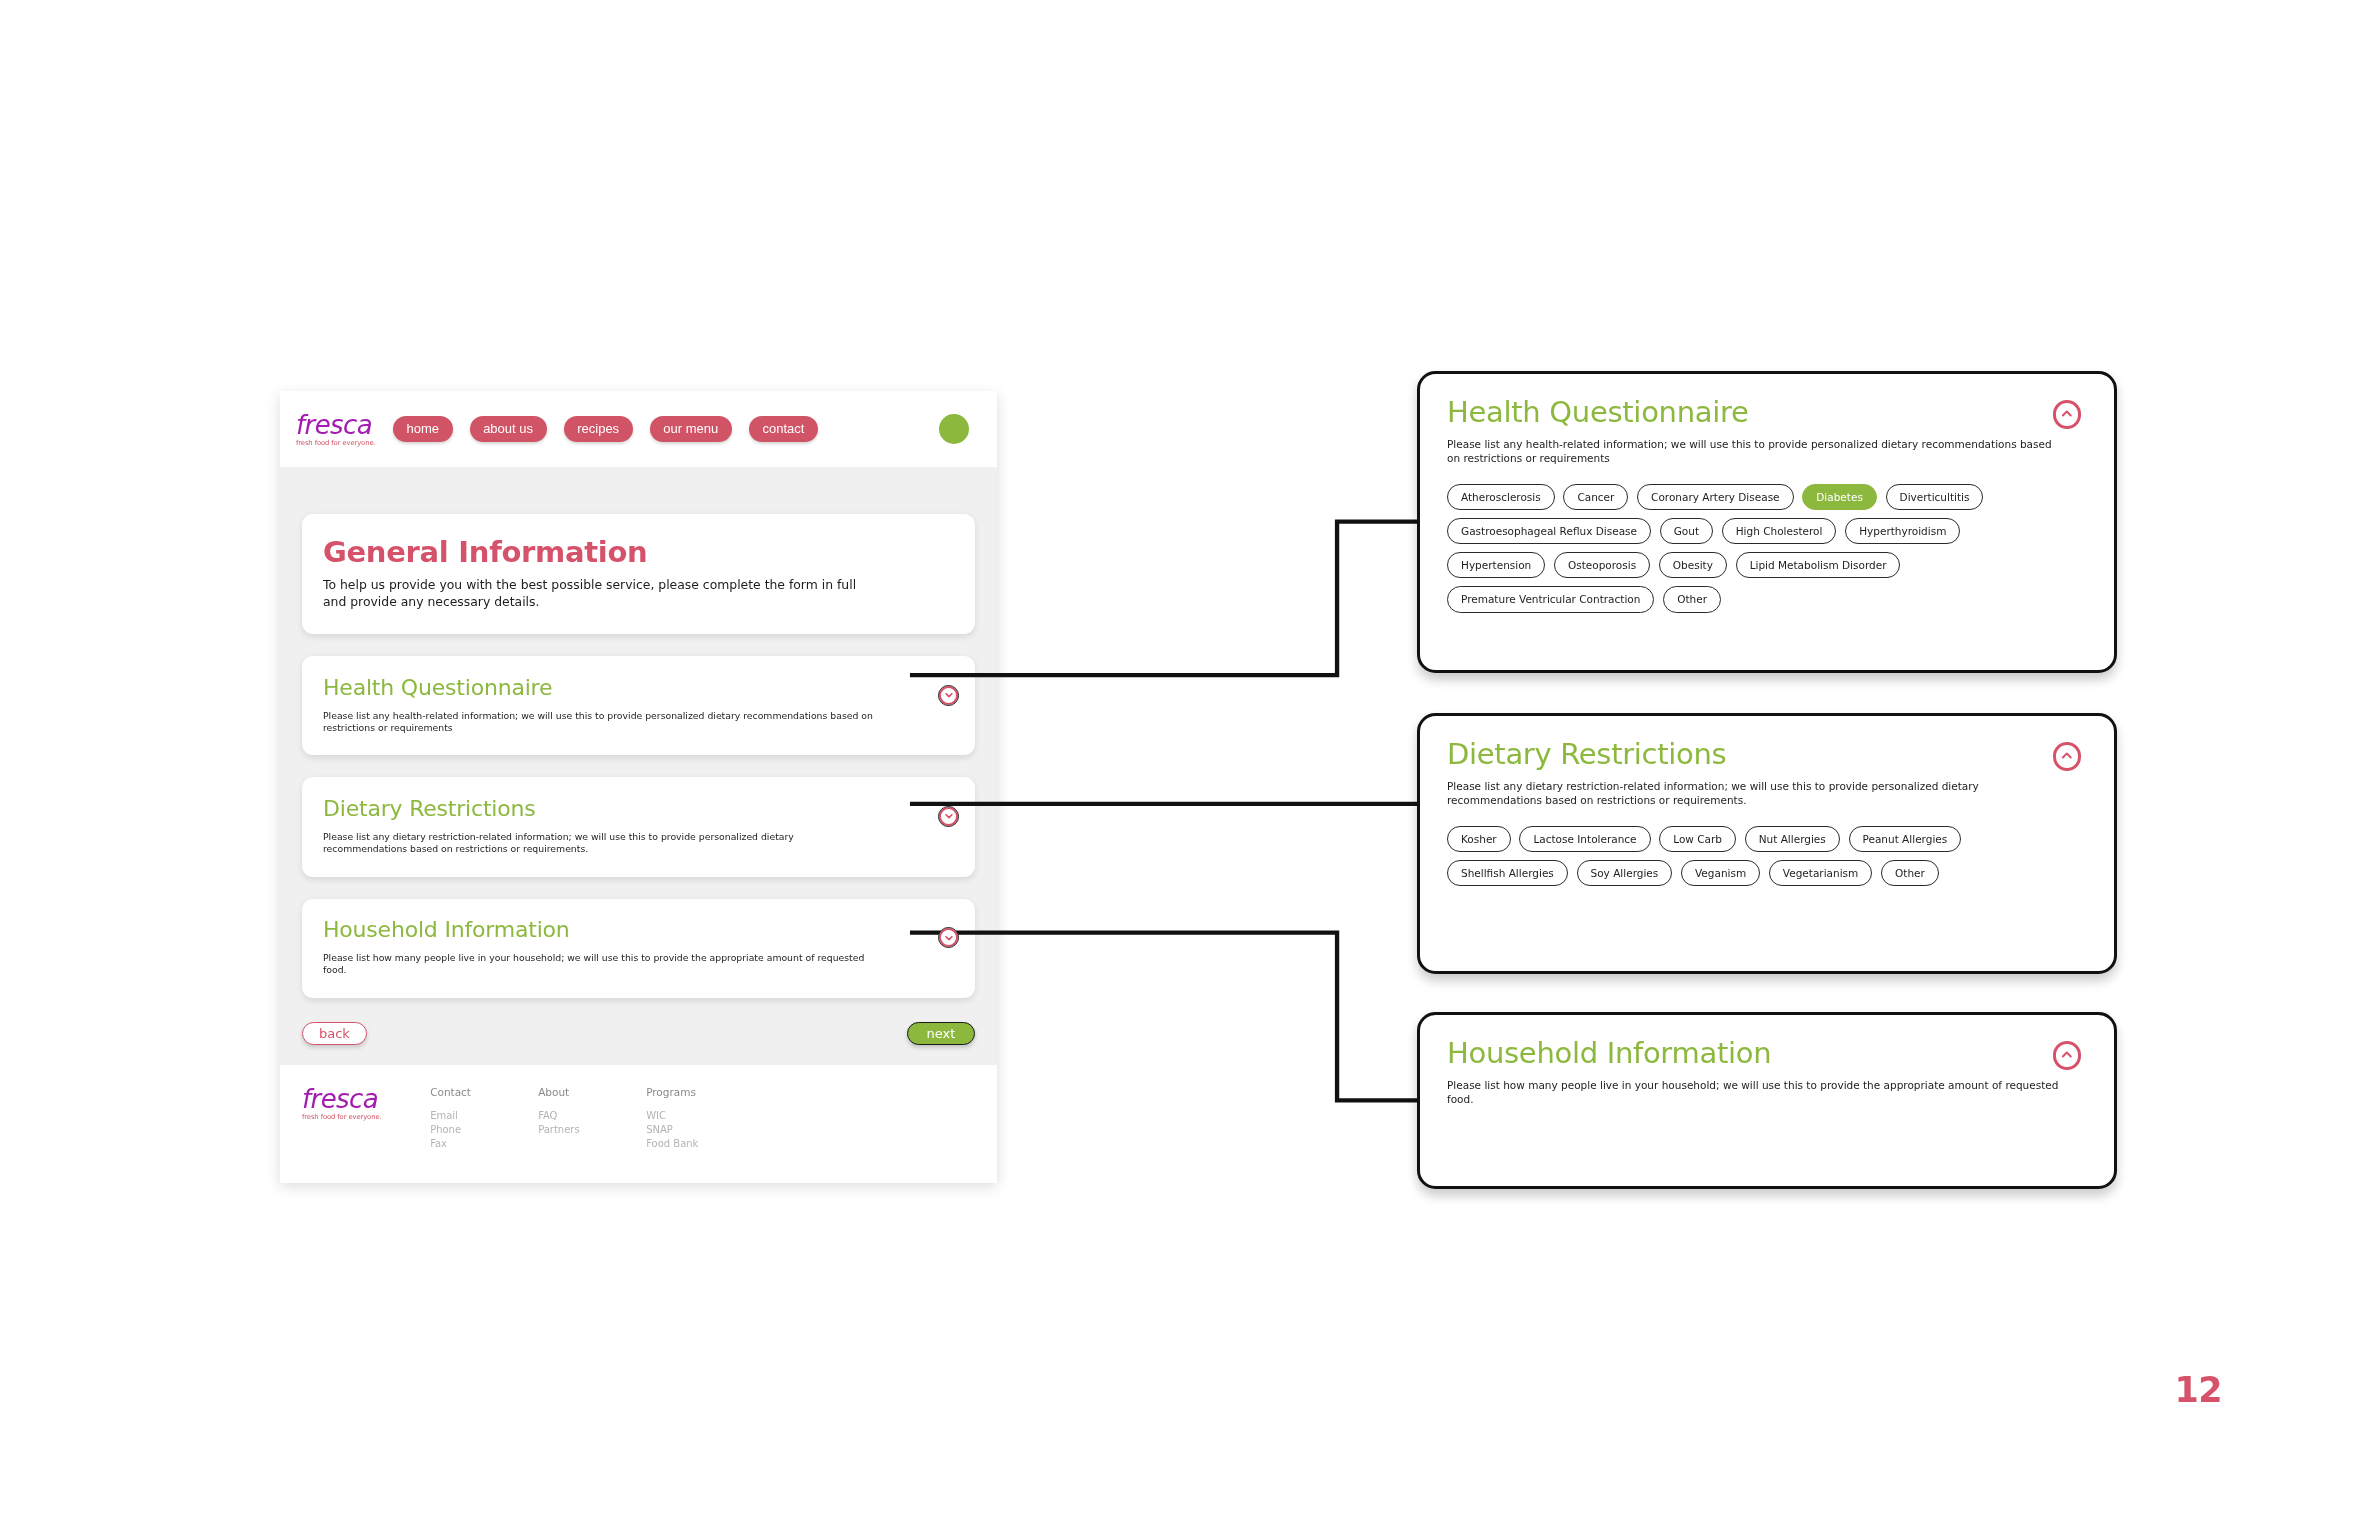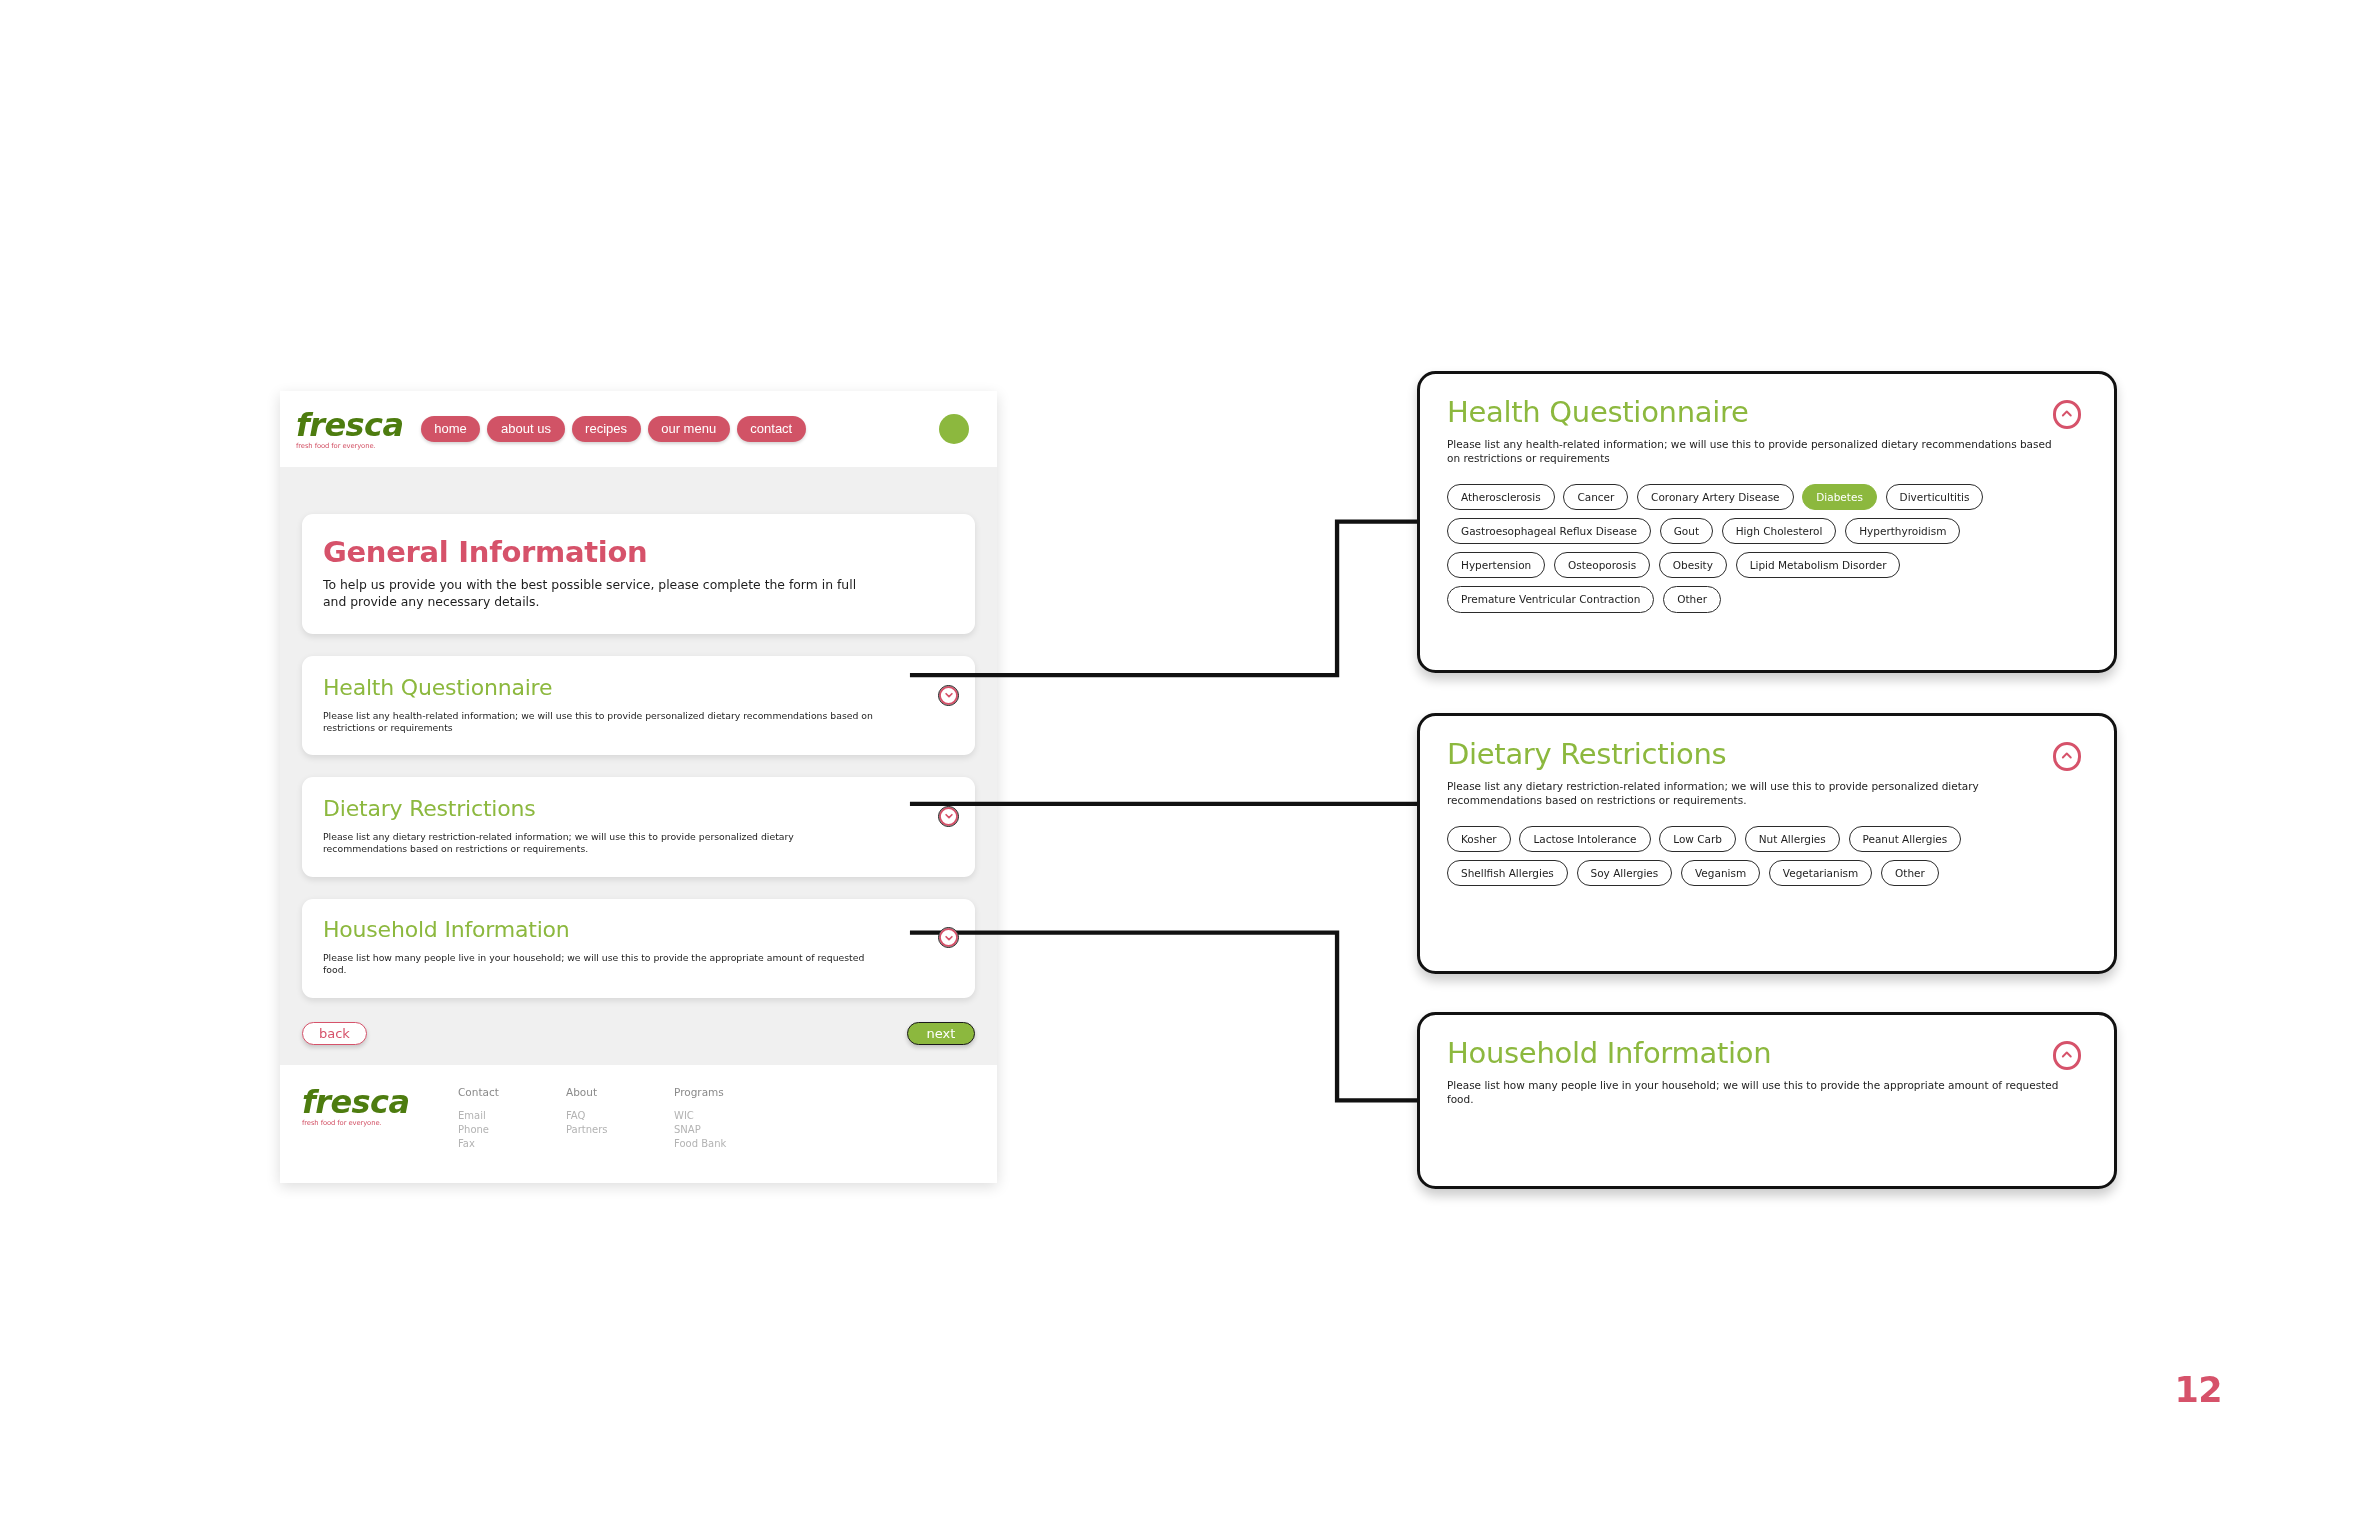--- a/index.html
+++ b/index.html
@@ -43,35 +43,35 @@
   .logo-block {
     display: flex;
     flex-direction: column;
     align-items: flex-start;
     line-height: 1;
     margin-right: 17.3px;
   }
   .logo-word {
     font-family: "DejaVu Sans", sans-serif;
     font-style: italic;
-    font-weight: 700;
-    font-size: 32px;
-    color: #4d7c0f;
+    font-weight: 400;
+    font-size: 26px;
+    color: #a21caf;
     letter-spacing: -0.6px;
   }
   .logo-tag {
     font-family: "DejaVu Sans", sans-serif;
     font-size: 6.8px;
     color: #d24f63;
     margin-top: 1.9px;
     letter-spacing: -0.1px;
     text-align: center;
   }
 
-  .nav-links { display: flex; align-items: center; gap: 7px; }
+  .nav-links { display: flex; align-items: center; gap: 17px; }
 
   .nav-pill {
     background: #d15366;
     color: #ffffff;
     border-radius: 13.6px;
     padding: 5.6px 13.6px;
     font-size: 13px;
     line-height: 1.1;
     box-shadow: 0 1.9px 3.1px rgba(0,0,0,0.17);
     white-space: nowrap;

